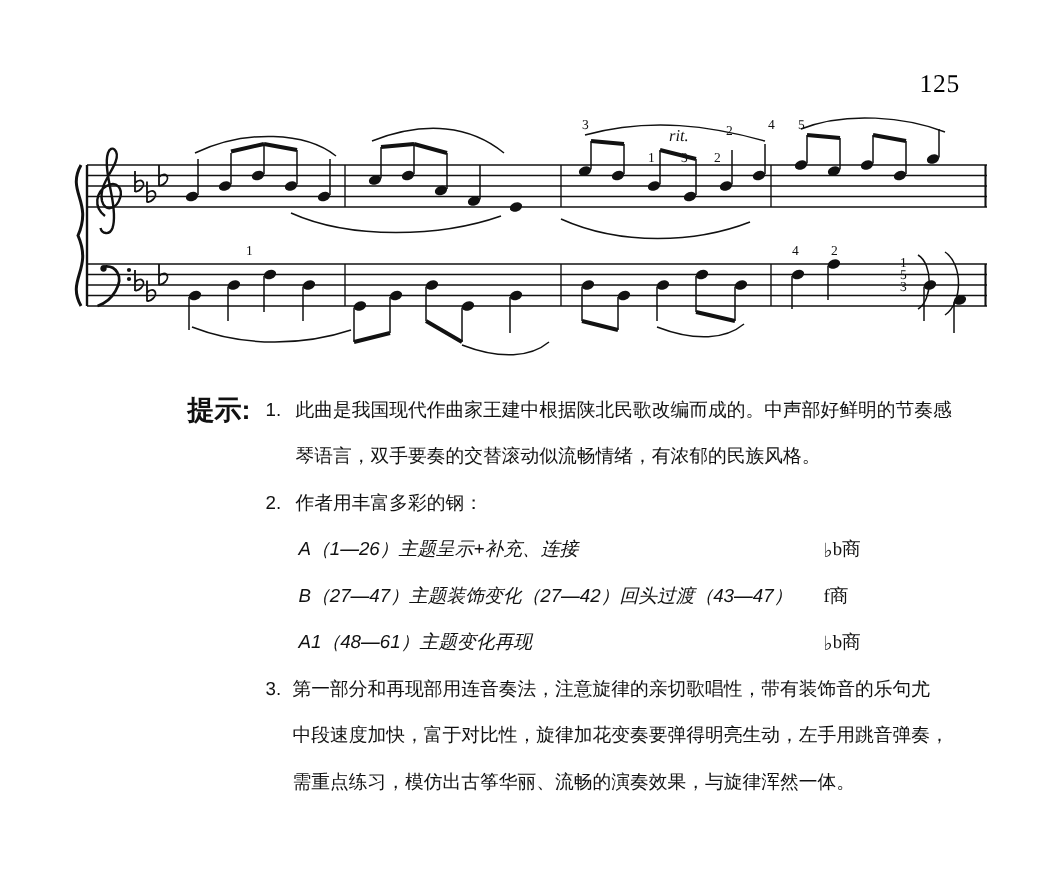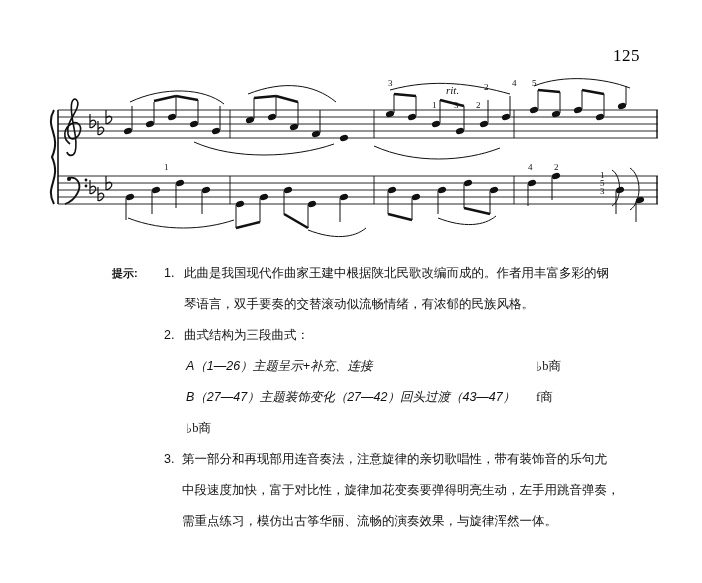--- a/index.html
+++ b/index.html
@@ -56,22 +56,23 @@
     color: #111;
   }
   .notes-row {
     display: flex;
     align-items: flex-start;
   }
   .notes-label {
     font-weight: bold;
     width: 52px;
     flex: 0 0 52px;
-    font-size: 11px;
-    line-height: 31px;
+    font-size: 18px;
+    line-height: 31px;
+    margin-left: 13px;
   }
   .notes-body {
     flex: 1 1 auto;
   }
   .item {
     display: flex;
     align-items: flex-start;
   }
   .item-num {
     flex: 0 0 20px;
@@ -321,41 +322,42 @@
 
   <div class="notes">
 
     <div class="notes-row">
       <div class="notes-label">提示:</div>
       <div class="notes-body">
 
         <div class="item">
           <div class="item-num">1.</div>
           <div class="item-text">
-            <div>此曲是我国现代作曲家王建中根据陕北民歌改编而成的。作者用丰富多彩的钢</div>
+            <div>此曲是我国现代作曲家王建中根据陕北民歌改编而成的。中声部好鲜明的节奏感</div>
             <div>琴语言，双手要奏的交替滚动似流畅情绪，有浓郁的民族风格。</div>
           </div>
         </div>
 
         <div class="item">
           <div class="item-num">2.</div>
-          <div class="item-text">曲式结构为三段曲式：</div>
+          <div class="item-text">作者用丰富多彩的钢：</div>
         </div>
 
         <div class="form-line">
           <div class="fl-main">A（1—26）主题呈示+补充、连接</div>
           <div class="fl-key"><span class="flat">♭</span><span>b商</span></div>
         </div>
 
         <div class="form-line">
           <div class="fl-main">B（27—47）主题装饰变化（27—42）回头过渡（43—47）</div>
           <div class="fl-key">f商</div>
         </div>
 
         <div class="form-line">
+          <div class="fl-main">A1（48—61）主题变化再现</div>
           <div class="fl-key"><span class="flat">♭</span><span>b商</span></div>
         </div>
 
         <div class="item">
           <div class="item-num wide">3.</div>
           <div class="item-text">
             <div>第一部分和再现部用连音奏法，注意旋律的亲切歌唱性，带有装饰音的乐句尤</div>
             <div>中段速度加快，富于对比性，旋律加花变奏要弹得明亮生动，左手用跳音弹奏，</div>
             <div>需重点练习，模仿出古筝华丽、流畅的演奏效果，与旋律浑然一体。</div>
           </div>

